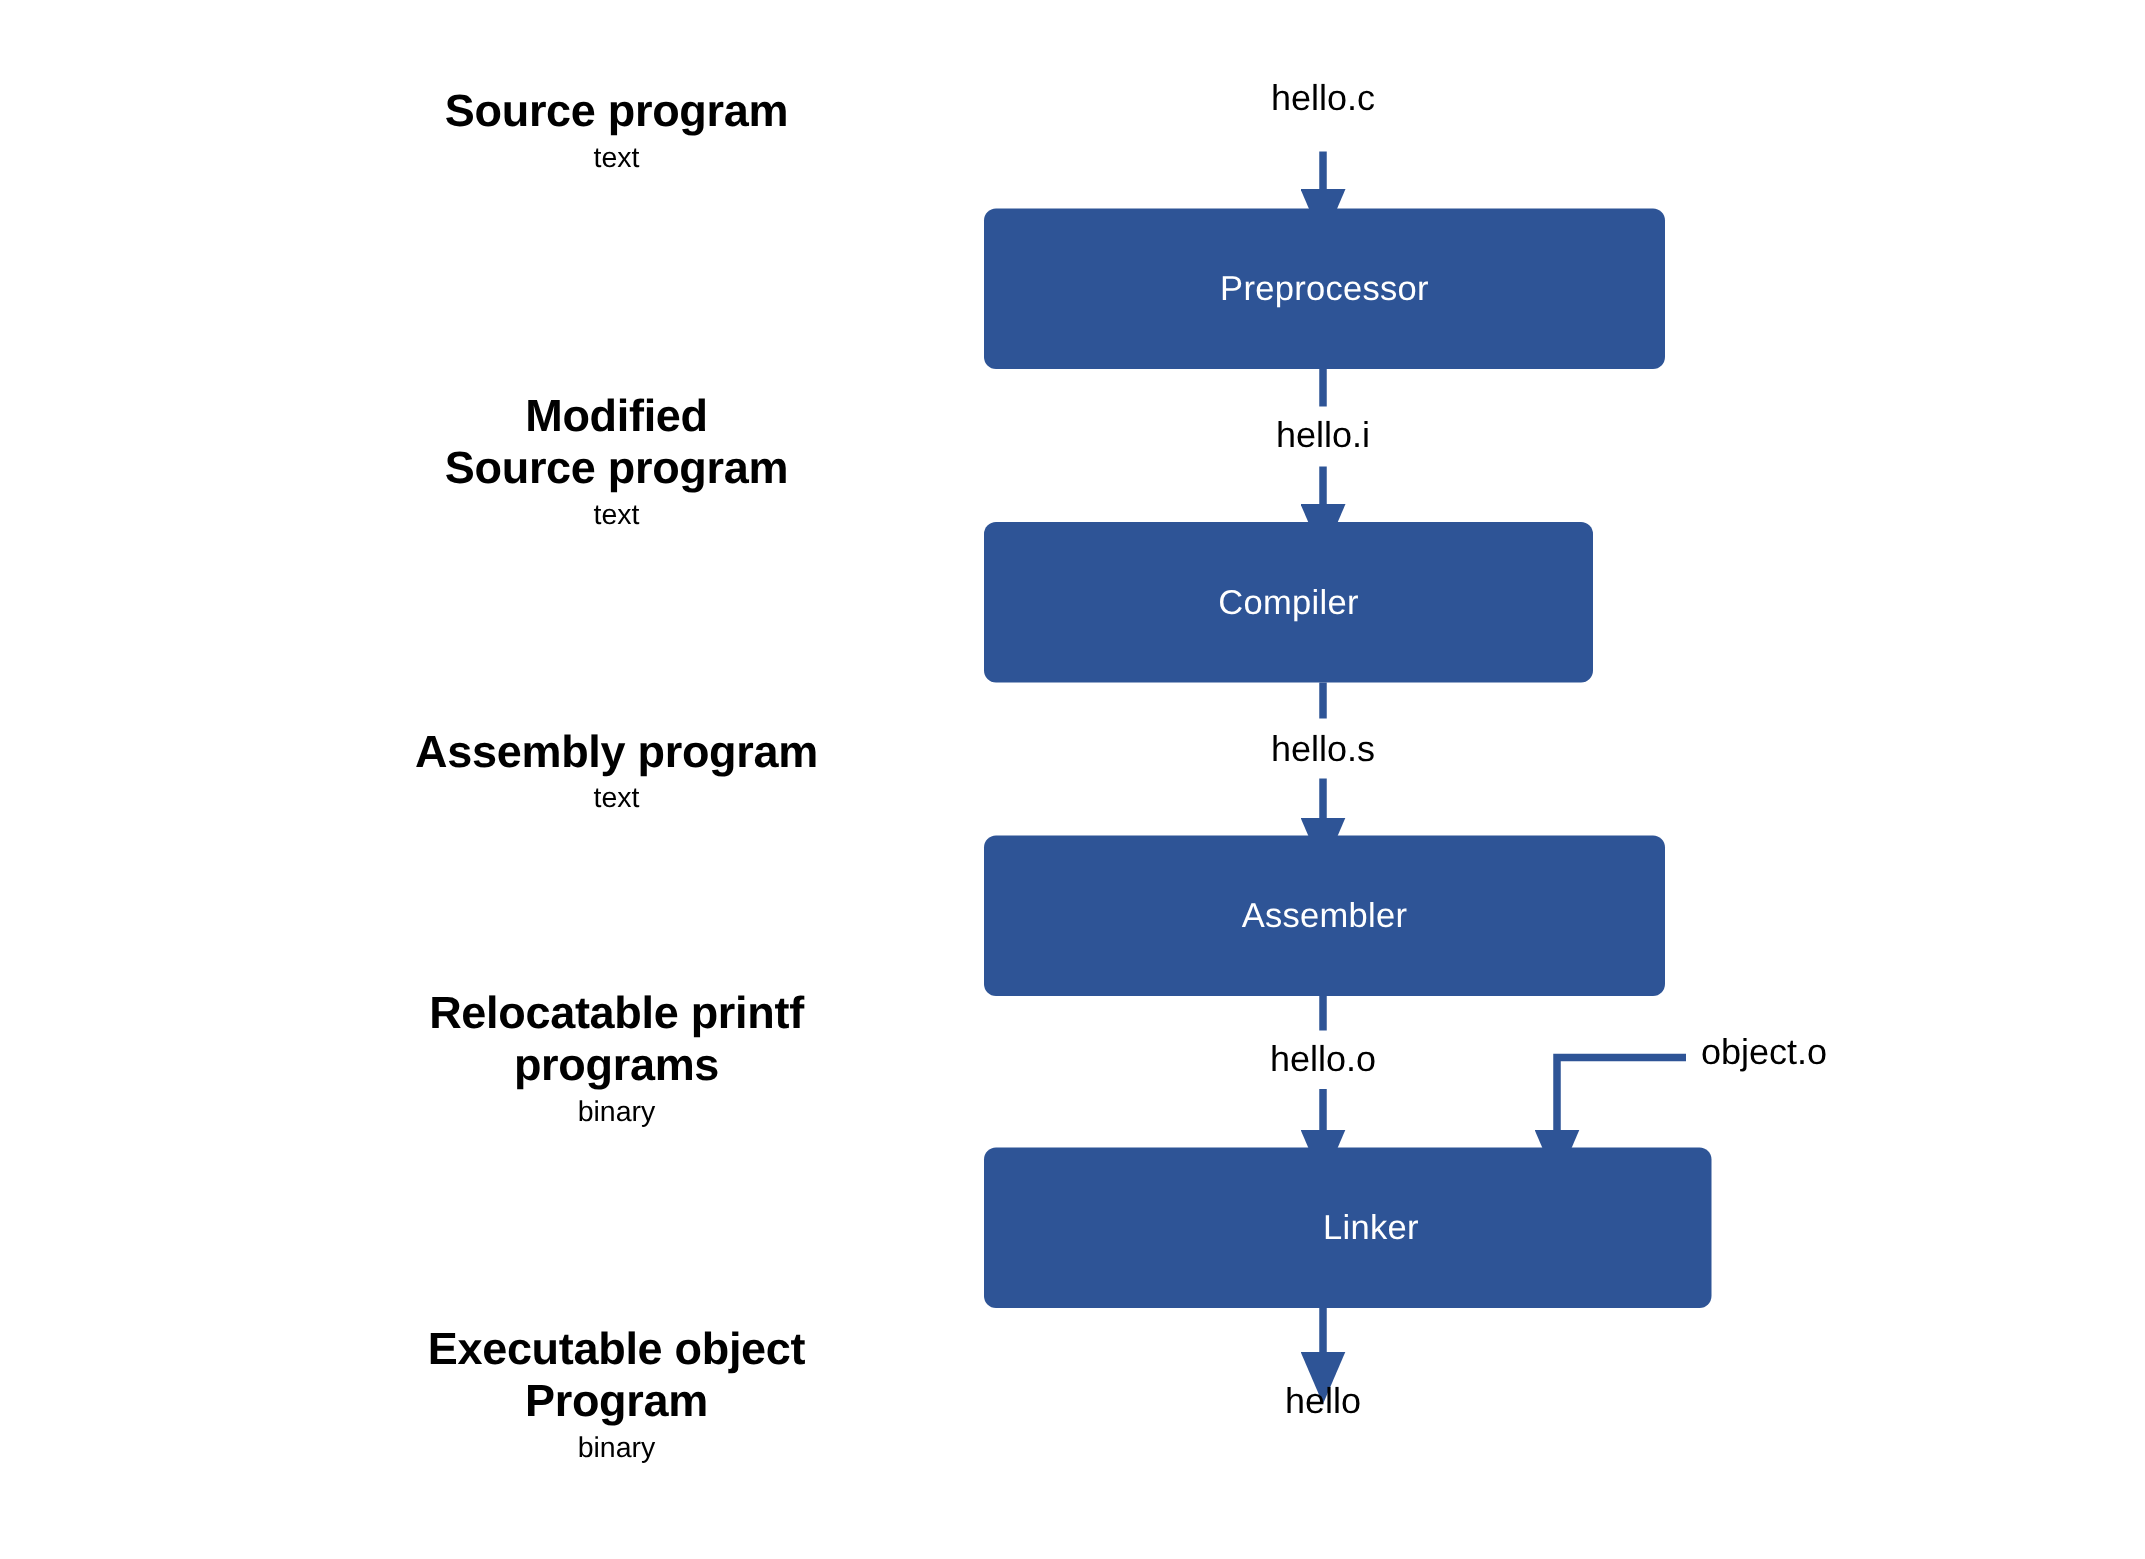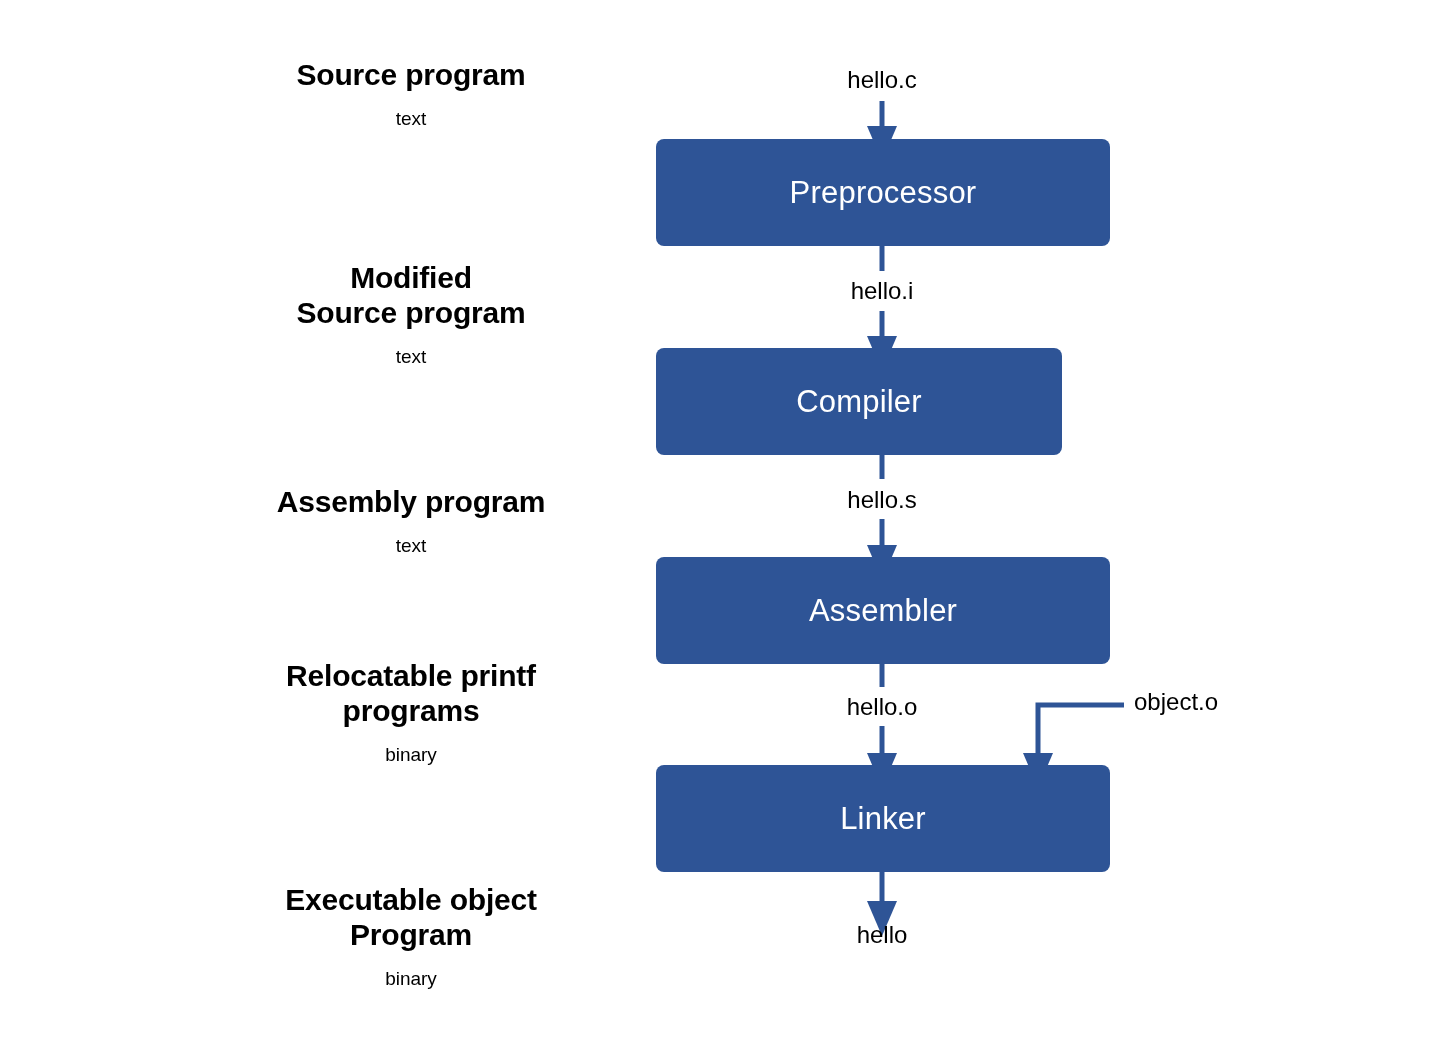--- a/index.html
+++ b/index.html
@@ -29,35 +29,35 @@
   }
   .stage-label .title {
     font-size: 30px;
     font-weight: bold;
     letter-spacing: -0.2px;
     white-space: pre-line;
   }
   .stage-label .sub {
     font-size: 19px;
     font-weight: normal;
-    margin-top: 15px;
+    margin-top: 2px;
   }
 
   
   .proc-box {
     position: absolute;
     background: #2E5496;
     border-radius: 8px;
     display: flex;
     align-items: center;
     justify-content: center;
   }
   .proc-box .box-text {
     color: #ffffff;
-    font-size: 31px;
+    font-size: 23px;
     font-weight: normal;
     letter-spacing: 0.2px;
   }
 
   
   .edge-label {
     position: absolute;
     font-size: 24px;
     color: #000000;
     text-align: center;
@@ -147,25 +147,25 @@
   </div>
 
   <div class="proc-box" style="left:656px; top:348px; width:406px; height:107px;">
     <span class="box-text">Compiler</span>
   </div>
 
   <div class="proc-box" style="left:656px; top:557px; width:454px; height:107px;">
     <span class="box-text">Assembler</span>
   </div>
 
-  <div class="proc-box" style="left:656px; top:765px; width:454px; height:107px;">
+  <div class="proc-box" style="left:656px; top:765px; width:454px; height:107px;padding-left:31px;">
     <span class="box-text">Linker</span>
   </div>
 
-  <div class="edge-label" style="left:732px; top:66px; width:300px;">hello.c</div>
+  <div class="edge-label" style="left:732px; top:52px; width:300px;">hello.c</div>
 
   <div class="edge-label" style="left:732px; top:277px; width:300px;">hello.i</div>
 
   <div class="edge-label" style="left:732px; top:486px; width:300px;">hello.s</div>
 
   <div class="edge-label" style="left:732px; top:693px; width:300px;">hello.o</div>
 
   <div class="edge-label" style="left:1134px; top:688px; width:220px; text-align:left;">object.o</div>
 
   <div class="edge-label" style="left:732px; top:921px; width:300px;">hello</div>

